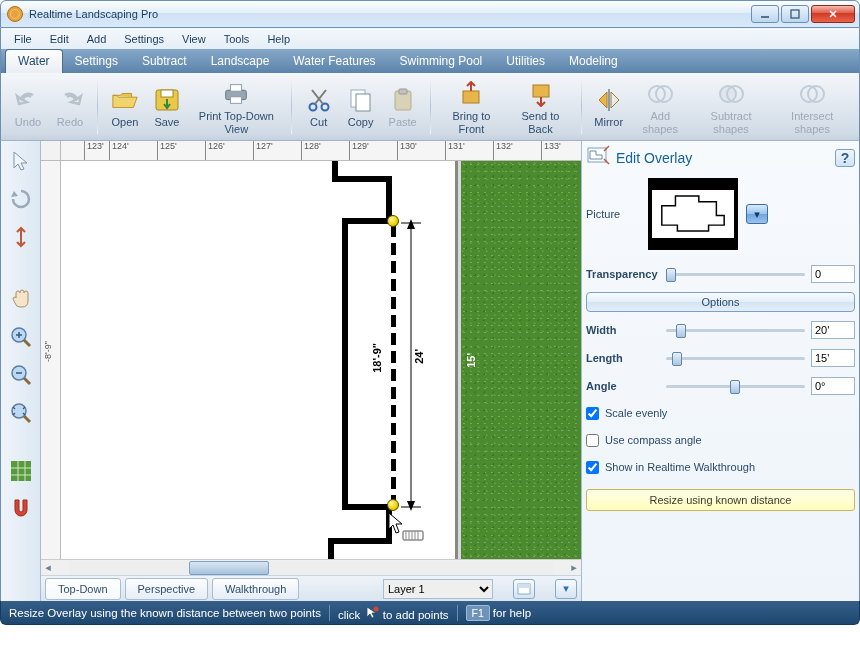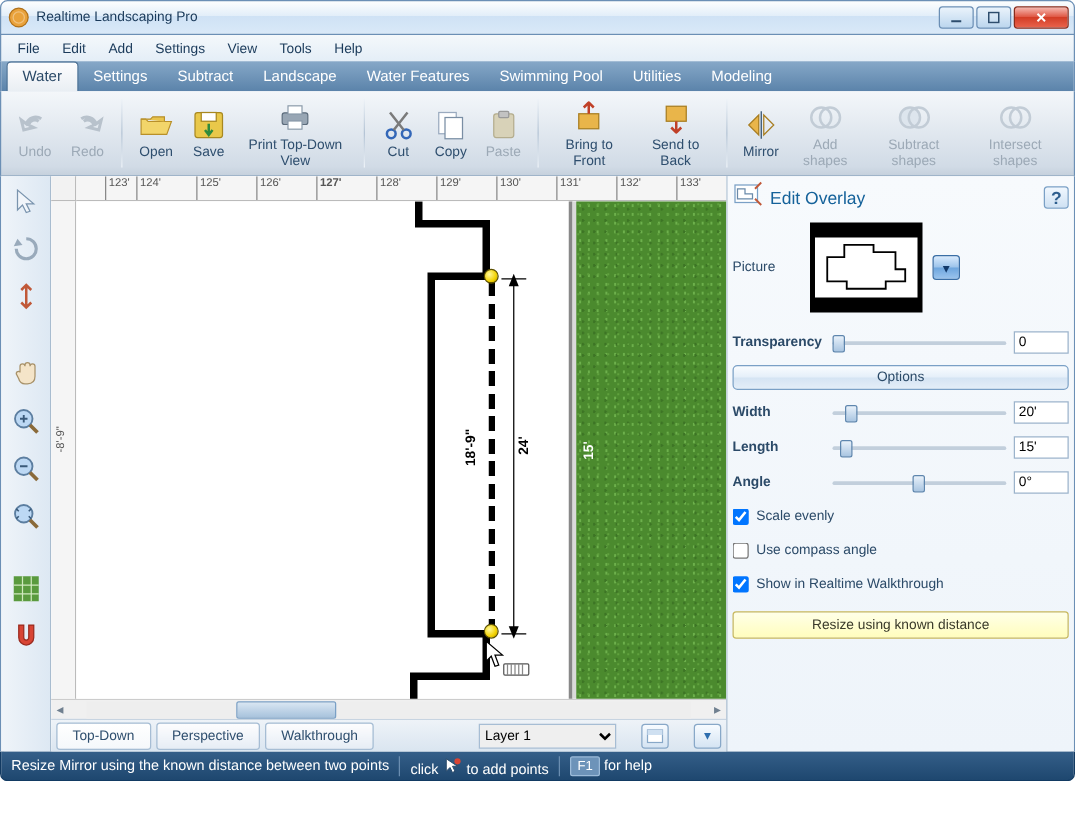--- a/index.html
+++ b/index.html
@@ -342,21 +342,21 @@
   </div>
 
   <div class="centerwrap">
     <div class="rulerarea">
       <div class="corner"></div>
       <div class="hruler" id="hruler">
           <div class="tick" style="left: 0px; margin-left: 23px;">123'</div>
           <div class="tick" style="left: 48px;">124'</div>
           <div class="tick" style="left: 96px;">125'</div>
           <div class="tick" style="left: 144px;">126'</div>
-          <div class="tick" style="left: 192px; font-weight: bold;">127'</div>
+          <div class="tick" style="left: 192px;">127'</div>
           <div class="tick" style="left: 240px;">128'</div>
           <div class="tick" style="left: 288px;">129'</div>
           <div class="tick" style="left: 336px;">130'</div>
           <div class="tick" style="left: 384px;">131'</div>
           <div class="tick" style="left: 432px;">132'</div>
           <div class="tick" style="left: 480px;">133'</div>
         </div>
     </div>
     <div class="canvasrow">
       <div class="vruler">
@@ -482,21 +482,21 @@
       </label>
     <label class="chk">
         <input type="checkbox" checked="" style="">
         <span>Show in Realtime Walkthrough</span>
       </label>
     <div class="resizebtn">Resize using known distance</div>
   </div>
 </div>
 
 <div class="statusbar">
-  <span>Resize Mirror using the known distance between two points</span>
+  <span>Resize Overlay using the known distance between two points</span>
   <div class="sep"></div>
   <span>
     <span>click</span>
     <span class="pointicon">
         <svg width="14" height="14">
           <path d="M2 2 L2 12 L5 9 L7 13 L9 12 L7 8 L11 8 Z" fill="#fff" stroke="#2a4a6a" stroke-width="0.8"></path>
           <circle cx="11" cy="4" r="2.5" fill="#d84434"></circle>
         </svg>
       </span>
     <span>to add points</span>

